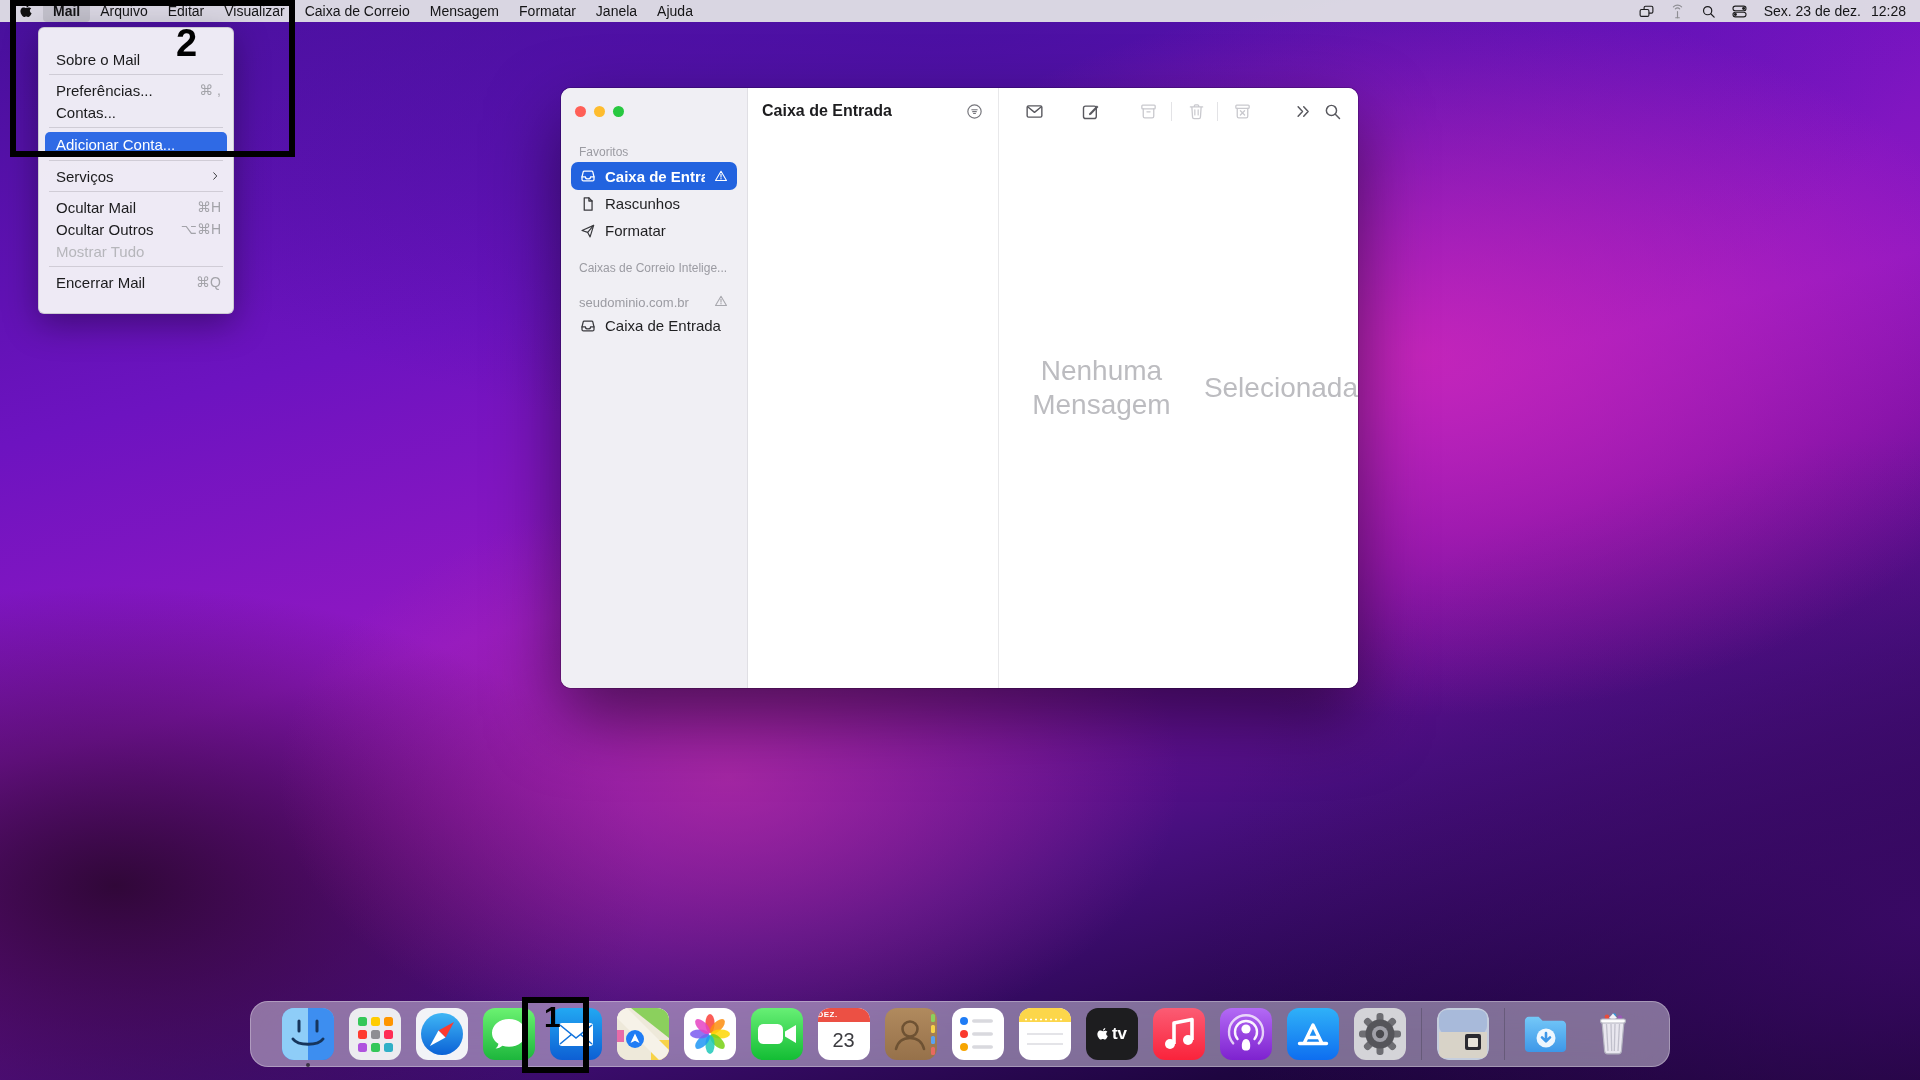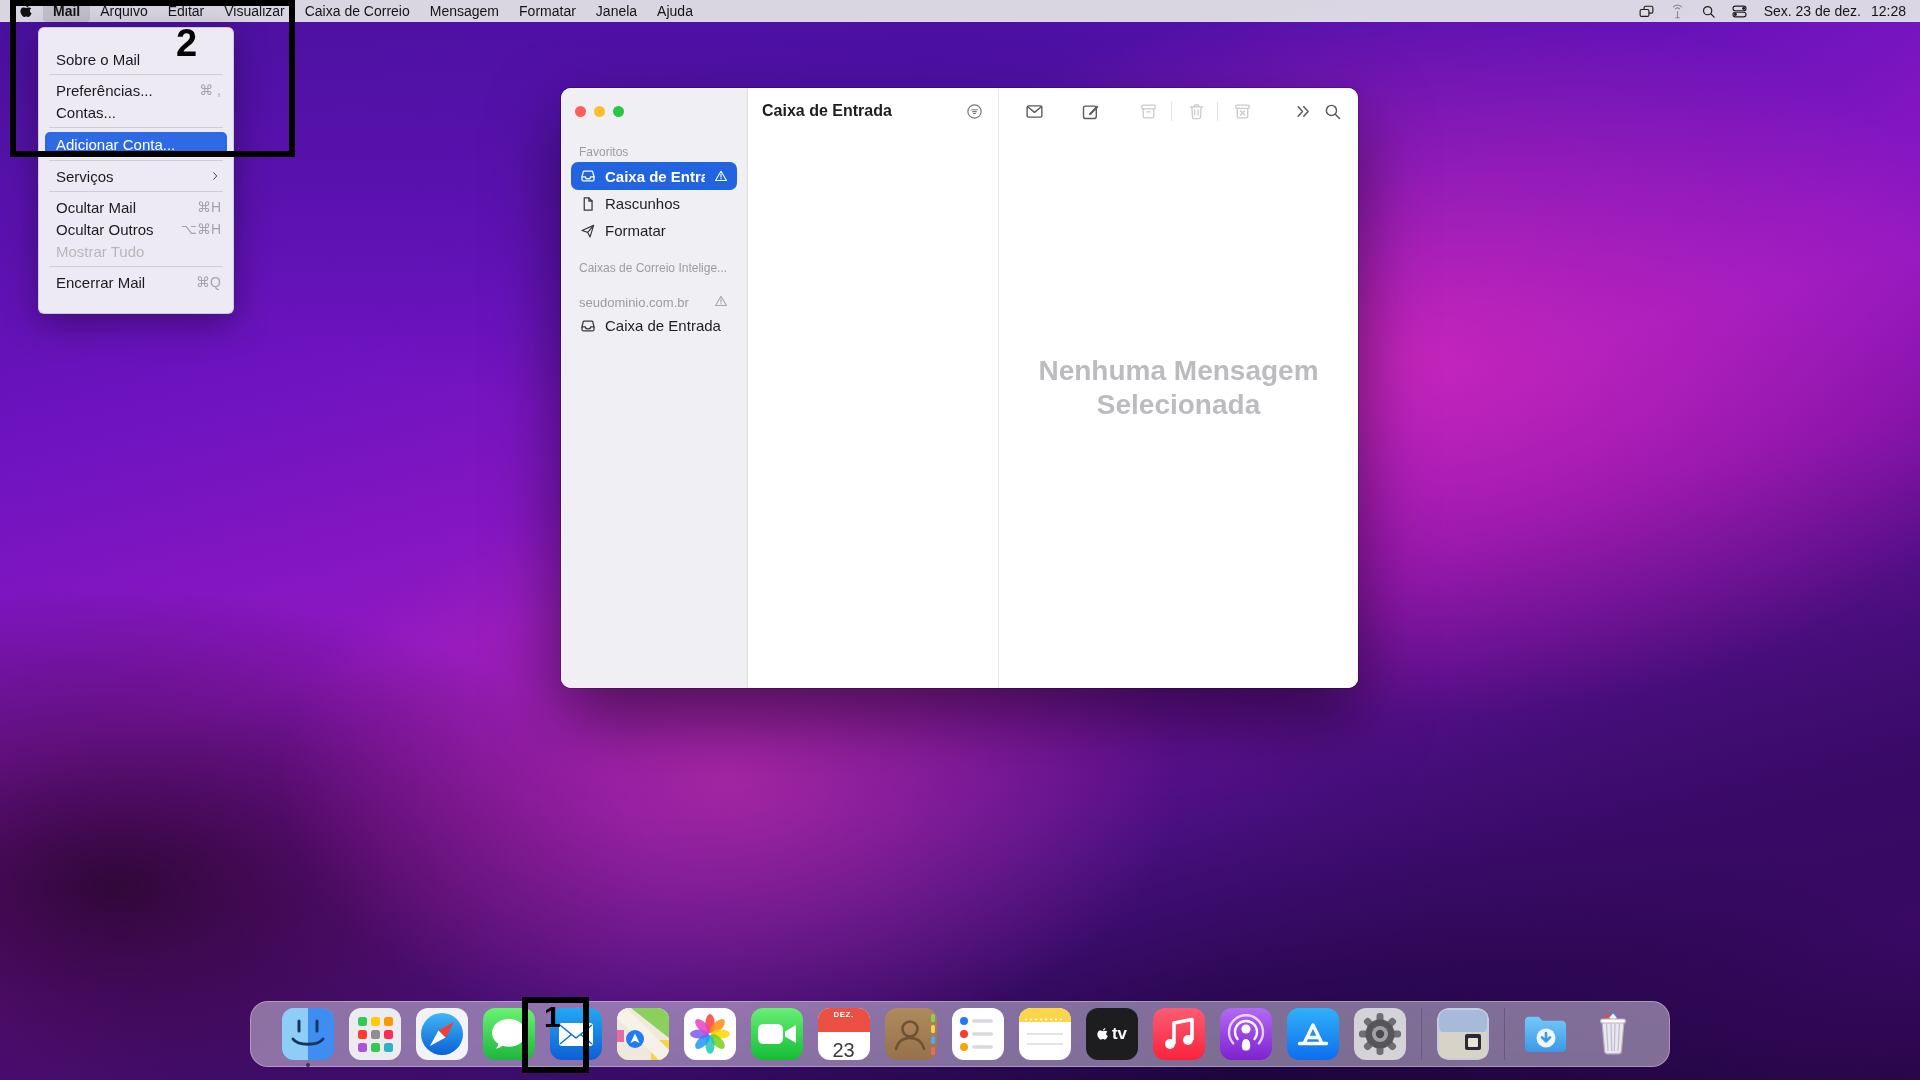--- a/index.html
+++ b/index.html
@@ -86,37 +86,37 @@
   .sb-header:first-child{ margin-top:0; }
   .sb-header.domain{ font-size:13px; }
   .sb-header .warn svg{ width:16px; height:16px; color:#a7a7ad; }
   .sb-row{ display:flex; align-items:center; gap:8px; height:27px; padding:0 8px; border-radius:7px; }
   .sb-row svg.mbx{ width:18px; height:18px; color:#3a3a3e; flex:0 0 auto; }
   .sb-row .lbl{ flex:1; white-space:nowrap; overflow:hidden; }
   .sb-row .warn{ display:flex; } .sb-row .warn svg{ width:16px; height:16px; }
   .sb-row.selected{ background:#2263df; color:#fff; height:28px; font-weight:600; }
   .sb-row.selected svg{ color:#fff; }
 
-  .empty{ position:absolute; inset:0; display:flex; flex-direction:column; justify-content:center;
-          font-size:28px; line-height:1.2; color:#bcbcc0; text-align:center;font-weight:bold; }
+  .empty{ position:absolute; inset:0; display:flex; flex-direction:row; align-items:center; justify-content:center;
+          font-size:28px; line-height:1.2; color:#bcbcc0; text-align:center; }
 
   
   .dock{
     position:absolute; left:250px; top:1001px; width:1420px; height:66px; z-index:20;
     background:rgba(238,238,245,.45); border:1px solid rgba(255,255,255,.30);
     border-radius:18px; backdrop-filter:blur(24px);
     display:flex; align-items:center; justify-content:center; gap:15px; padding:0 10px;
   }
   .dock-item{ position:relative; width:52px; height:52px; flex:0 0 auto; }
   .dock-tile{ width:52px; height:52px; border-radius:12px; overflow:hidden; position:relative; }
   .dock-sep{ width:1px; height:52px; background:rgba(50,50,60,.30); flex:0 0 auto; }
   .run-dot{ position:absolute; left:24px; bottom:-7px; width:4px; height:4px; border-radius:50%; background:rgba(30,30,35,.75); }
 
-  .cal-month{ background:#ec5044; color:#fff; font-size:8px; font-weight:bold; text-align:center;
-              height:24px; line-height:14px; letter-spacing:.5px; }
+  .cal-month{ background:#ec5044; color:#fff; font-size:8px; font-weight:bold; 
+              height:14px; line-height:14px; letter-spacing:.5px; }
   .cal-day{ color:#3c3c40; font-size:20px; font-weight:300; text-align:center; line-height:36px; }
   .atv-label{ position:absolute; inset:0; display:flex; align-items:center; justify-content:center;
               color:#fff; font-size:17px; font-weight:bold; gap:2px; }
   .atv-label svg{ width:14px; height:16px; color:#fff; }
 
   
   .ann-box{ position:absolute; border:6px solid #000; z-index:50; }
   .ann-box-menu{ left:10px; top:0; width:285px; height:157px; }
   .ann-box-dock{ left:522px; top:997px; width:67px; height:76px; }
   .ann-num{ position:absolute; z-index:51; color:#000; font-weight:bold; }

